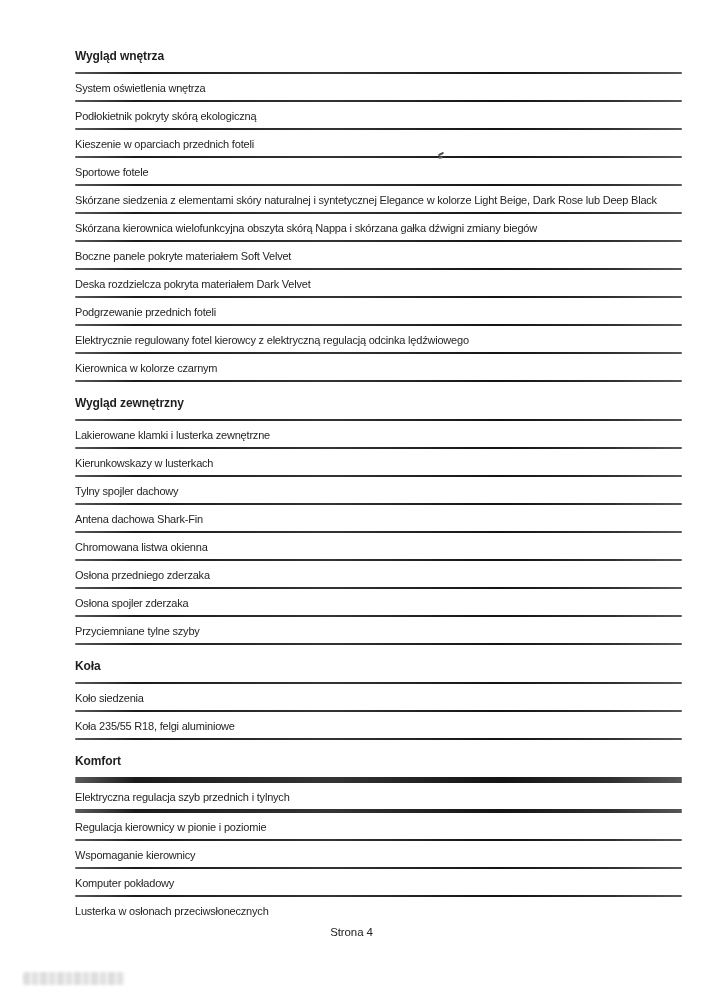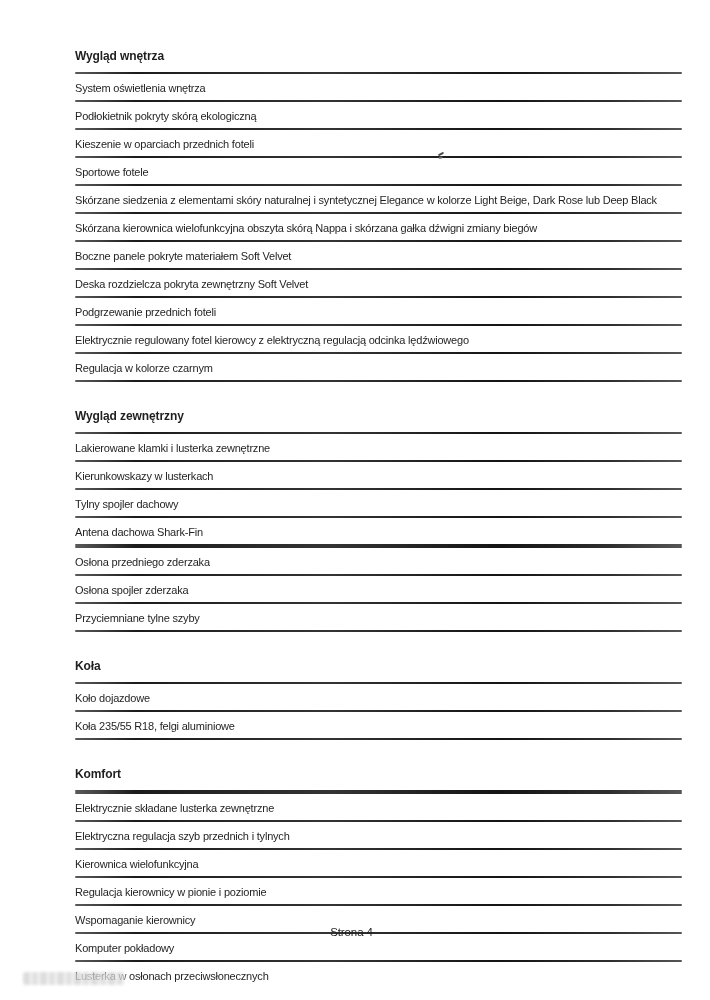--- a/index.html
+++ b/index.html
@@ -15,21 +15,21 @@
     font-family: "Liberation Sans", "DejaVu Sans", sans-serif;
     color: #1f1f1f;
     overflow: hidden;
   }
   .content {
     position: absolute;
     left: 75px;
     top: 46px;
     width: 607px;
   }
-  .section { margin-top: 24px; }
+  .section { margin-top: 11px; }
   .section:first-child { margin-top: 0; }
   .section-heading {
     height: 22px;
     padding-top: 4px;
     box-sizing: content-box;
     font-size: 12px;
     font-weight: bold;
     line-height: 13px;
     letter-spacing: -0.1px;
     white-space: nowrap;
@@ -106,65 +106,64 @@
         <div class="row">Kieszenie w oparciach przednich foteli</div>
         <div class="rule"></div>
         <div class="row">Sportowe fotele</div>
         <div class="rule"></div>
         <div class="row">Skórzane siedzenia z elementami skóry naturalnej i syntetycznej Elegance w kolorze Light Beige, Dark Rose lub Deep Black</div>
         <div class="rule"></div>
         <div class="row">Skórzana kierownica wielofunkcyjna obszyta skórą Nappa i skórzana gałka dźwigni zmiany biegów</div>
         <div class="rule"></div>
         <div class="row">Boczne panele pokryte materiałem Soft Velvet</div>
         <div class="rule"></div>
-        <div class="row">Deska rozdzielcza pokryta zewnętrzny Soft Velvet</div>
+        <div class="row">Deska rozdzielcza pokryta materiałem Dark Velvet</div>
         <div class="rule"></div>
         <div class="row">Podgrzewanie przednich foteli</div>
         <div class="rule"></div>
         <div class="row">Elektrycznie regulowany fotel kierowcy z elektryczną regulacją odcinka lędźwiowego</div>
         <div class="rule"></div>
-        <div class="row">Regulacja w kolorze czarnym</div>
+        <div class="row">Kierownica w kolorze czarnym</div>
         <div class="rule"></div>
       </div>
       <div class="section">
         <div class="section-heading">Wygląd zewnętrzny</div>
         <div class="rule"></div>
         <div class="row">Lakierowane klamki i lusterka zewnętrzne</div>
         <div class="rule"></div>
         <div class="row">Kierunkowskazy w lusterkach</div>
         <div class="rule"></div>
         <div class="row">Tylny spojler dachowy</div>
         <div class="rule"></div>
         <div class="row">Antena dachowa Shark-Fin</div>
         <div class="rule"></div>
+        <div class="row">Chromowana listwa okienna</div>
         <div class="rule"></div>
         <div class="row">Osłona przedniego zderzaka</div>
         <div class="rule"></div>
         <div class="row">Osłona spojler zderzaka</div>
         <div class="rule"></div>
         <div class="row">Przyciemniane tylne szyby</div>
         <div class="rule"></div>
       </div>
       <div class="section">
         <div class="section-heading">Koła</div>
         <div class="rule"></div>
-        <div class="row">Koło dojazdowe</div>
+        <div class="row">Koło siedzenia</div>
         <div class="rule"></div>
         <div class="row">Koła 235/55 R18, felgi aluminiowe</div>
         <div class="rule"></div>
       </div>
       <div class="section">
         <div class="section-heading">Komfort</div>
         <div class="rule"></div>
         <div class="rule"></div>
-        <div class="row">Elektrycznie składane lusterka zewnętrzne</div>
         <div class="rule"></div>
         <div class="row">Elektryczna regulacja szyb przednich i tylnych</div>
         <div class="rule"></div>
-        <div class="row">Kierownica wielofunkcyjna</div>
         <div class="rule"></div>
         <div class="row">Regulacja kierownicy w pionie i poziomie</div>
         <div class="rule"></div>
         <div class="row">Wspomaganie kierownicy</div>
         <div class="rule"></div>
         <div class="row">Komputer pokładowy</div>
         <div class="rule"></div>
         <div class="row">Lusterka w osłonach przeciwsłonecznych</div>
       </div>
     </div>

